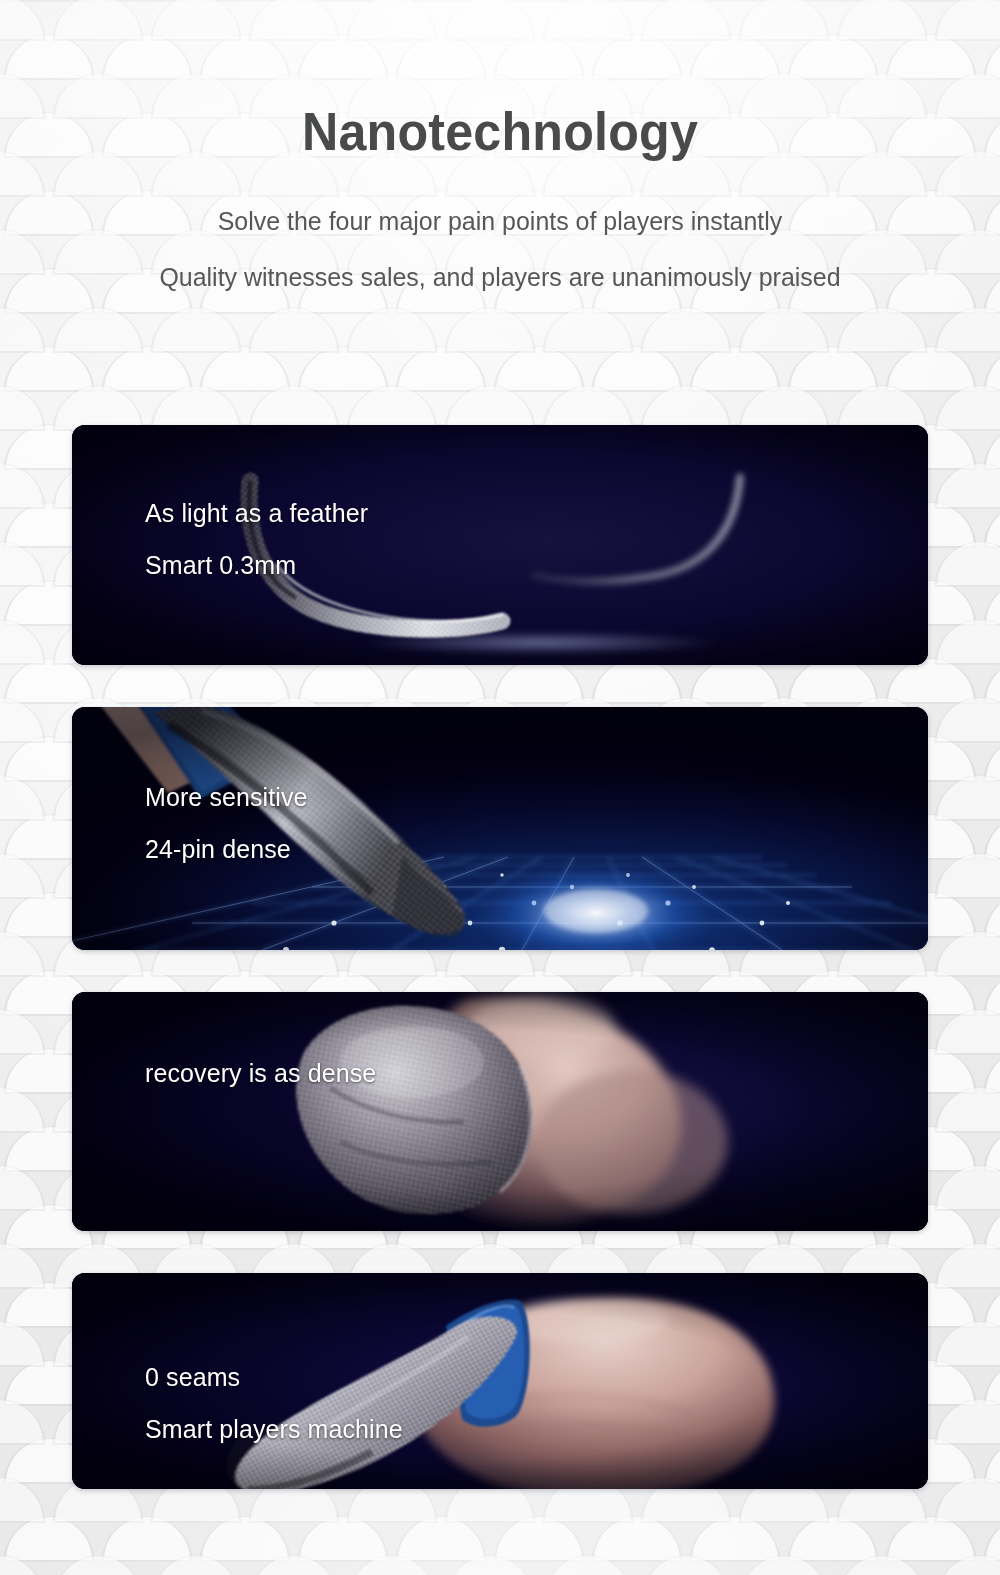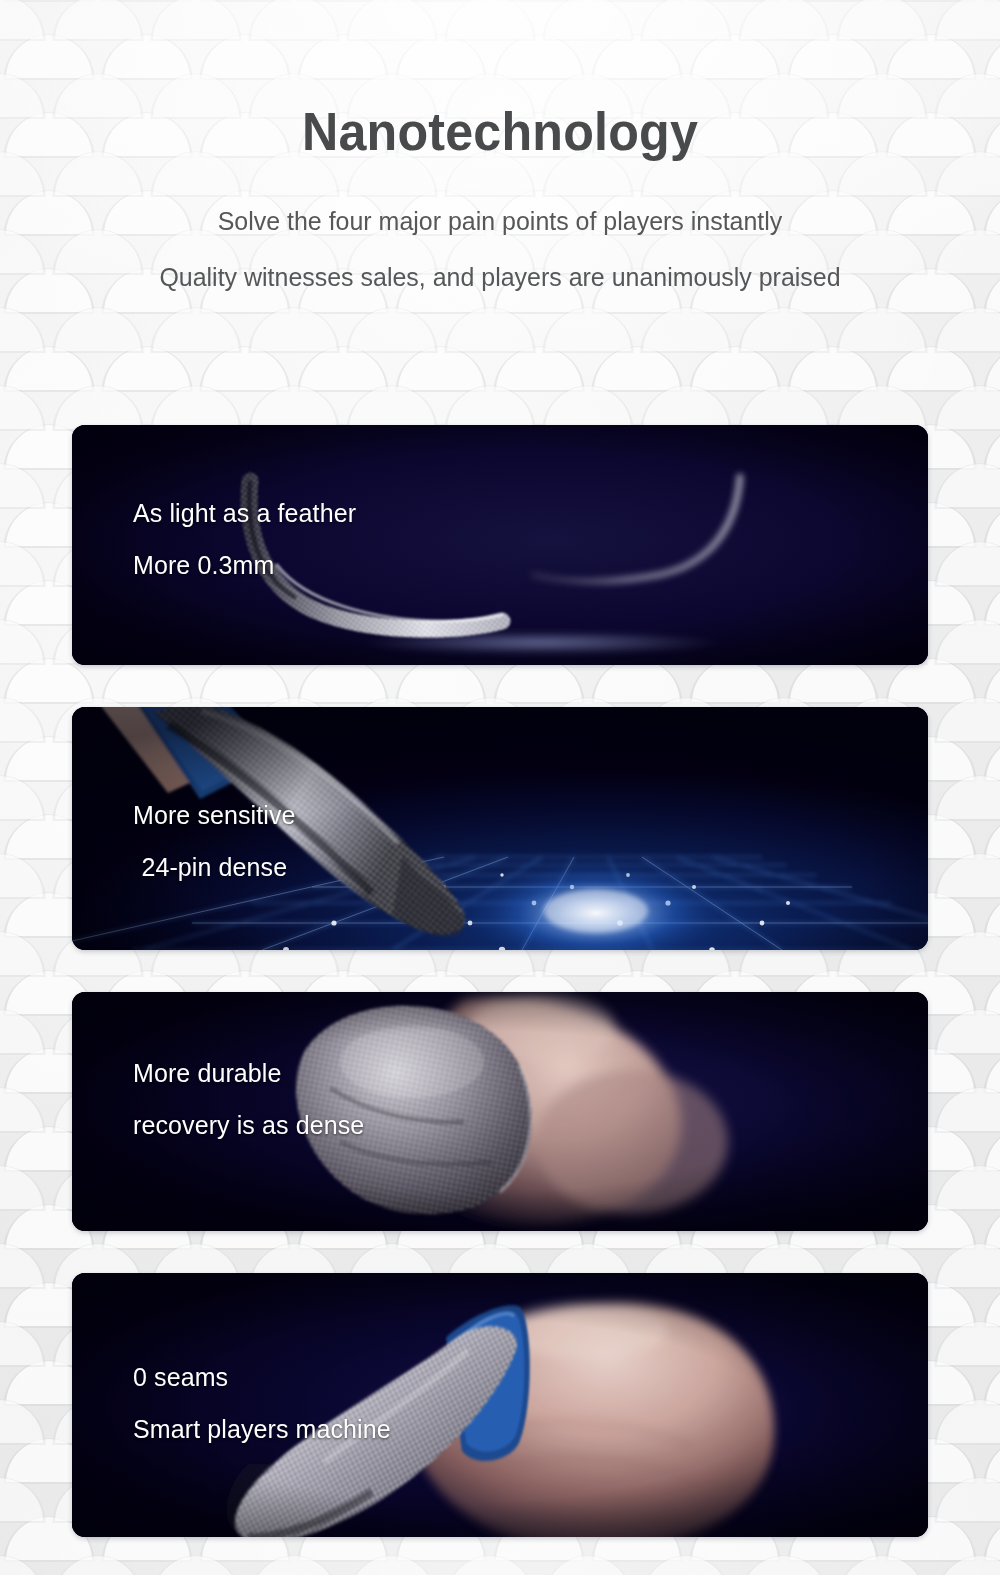--- a/index.html
+++ b/index.html
@@ -88,40 +88,40 @@
     border-radius:13px;
     overflow:hidden;
     background:#05001f;
     box-shadow:0 2px 5px rgba(90,95,105,.30);
   }
   .card + .card{ margin-top:42px; }
 
   .c1{ height:240px; }
   .c2{ height:243px; }
   .c3{ height:239px; }
-  .c4{ height:264px;text-decoration:underline; }
+  .c4{ height:216px;text-decoration:underline; }
 
   .card-art{ position:absolute; inset:0; }
   .card-art svg{ display:block; width:100%; height:100%; }
 
   .card-text{
     position:absolute;
     left:61px;
     z-index:4;
     color:#fff;
     font-size:25px;
     line-height:52px;
     white-space:nowrap;
     text-shadow:0 1px 3px rgba(0,0,0,.65);
   }
   .t1{ top:62px; }
-  .t2{ top:82px;text-align:center; }
+  .t2{ top:64px; }
   .t3{ top:55px; }
   .t4{ top:78px; }
-  .card-text div{ letter-spacing:.1px; }
+  .card-text div{ letter-spacing:.1px;margin-left:12px; }
 </style>
 </head>
 <body>
 
 <div class="page">
 
   <div class="bg-fabric"></div>
   <div class="bg-scallops"></div>
   <div class="bg-scallops2"></div>
   <div class="bg-soft"></div>
@@ -202,21 +202,21 @@
           <defs>
             <radialGradient id="c1vig" cx="50%" cy="50%" r="72%">
               <stop offset="55%" stop-color="#000000" stop-opacity="0"></stop>
               <stop offset="100%" stop-color="#000006" stop-opacity=".55"></stop>
             </radialGradient>
           </defs>
         </svg>
       </div>
       <div class="card-text t1">
         <div>As light as a feather</div>
-        <div>More 0.3mm</div>
+        <div>Smart 0.3mm</div>
       </div>
     </div>
 
     <div class="card c2">
       <div class="card-art">
         <svg viewBox="0 0 856 243" preserveAspectRatio="none">
           <defs>
             <radialGradient id="c2bg" cx="62%" cy="88%" r="62%">
               <stop offset="0%" stop-color="#123a86"></stop>
               <stop offset="38%" stop-color="#0a1c50"></stop>
@@ -429,21 +429,20 @@
             <defs>
               <radialGradient id="c3vig" cx="48%" cy="50%" r="70%">
                 <stop offset="48%" stop-color="#000000" stop-opacity="0"></stop>
                 <stop offset="100%" stop-color="#000006" stop-opacity=".68"></stop>
               </radialGradient>
             </defs>
           </g>
         </svg>
       </div>
       <div class="card-text t3">
-        <div>More durable</div>
         <div>recovery is as dense</div>
       </div>
     </div>
 
     <div class="card c4">
       <div class="card-art">
         <svg viewBox="0 0 856 246" preserveAspectRatio="none">
           <defs>
             <radialGradient id="c4bg" cx="58%" cy="50%" r="60%">
               <stop offset="0%" stop-color="#171348"></stop>

